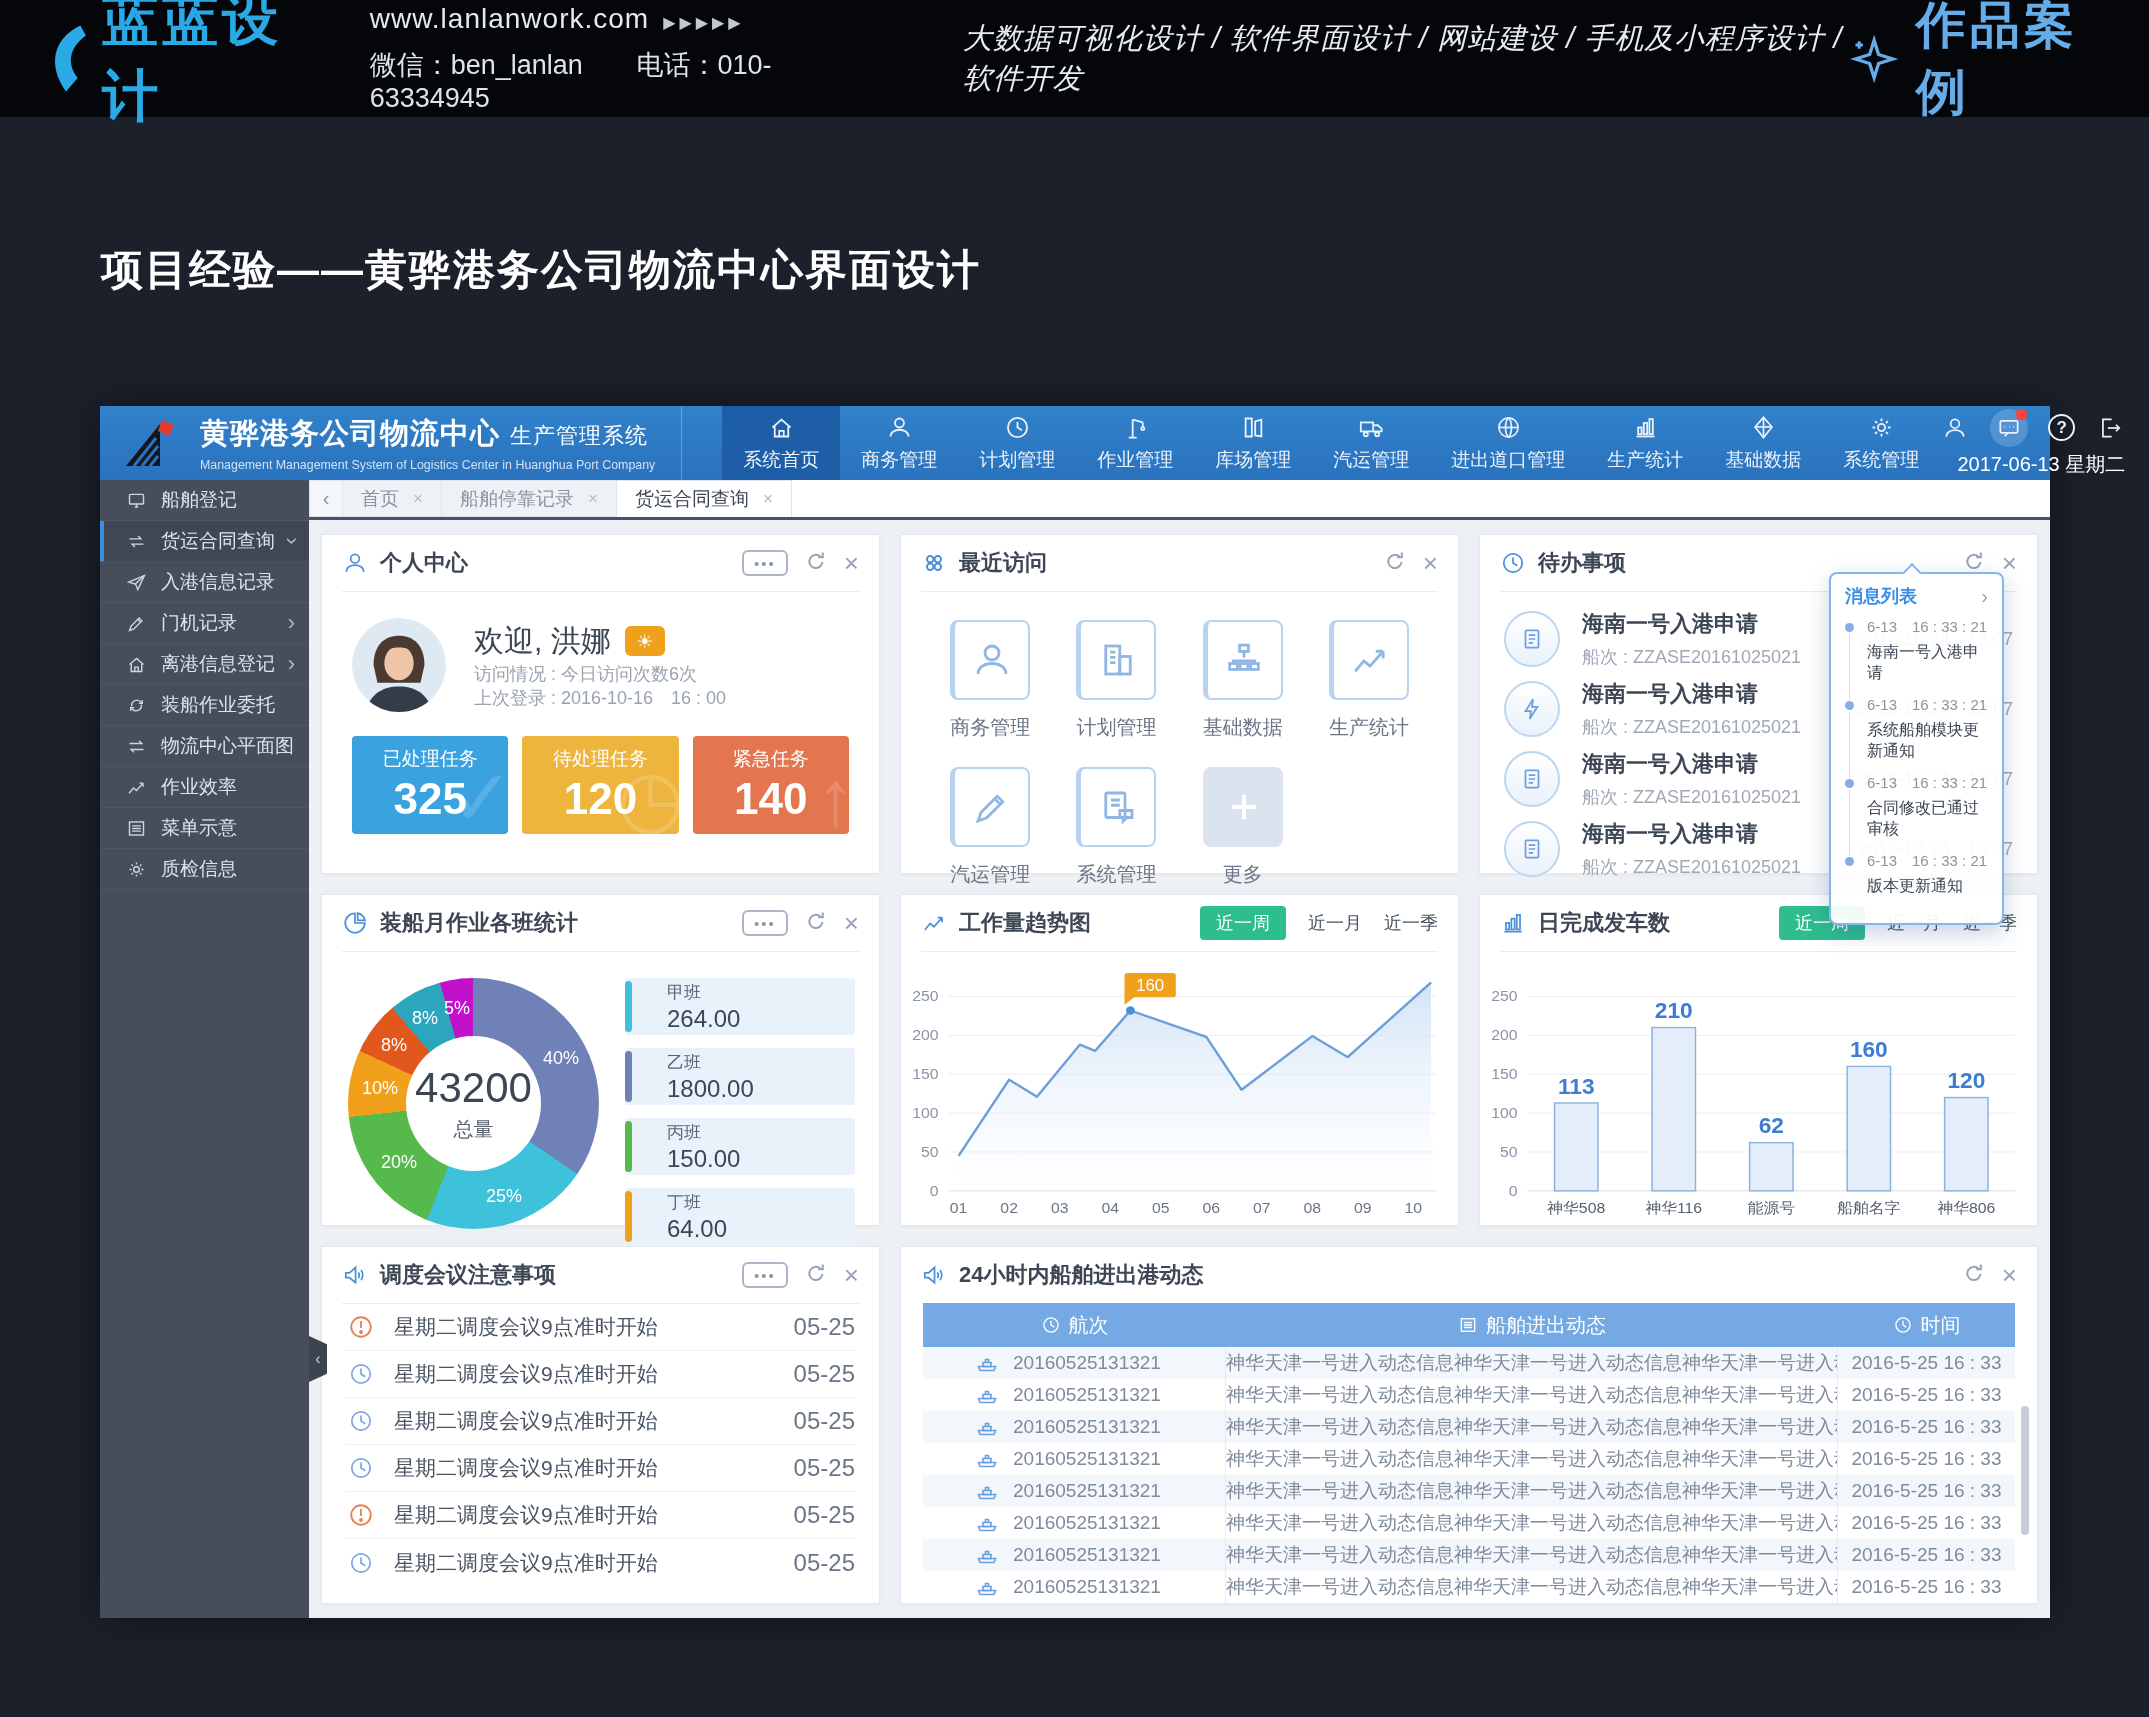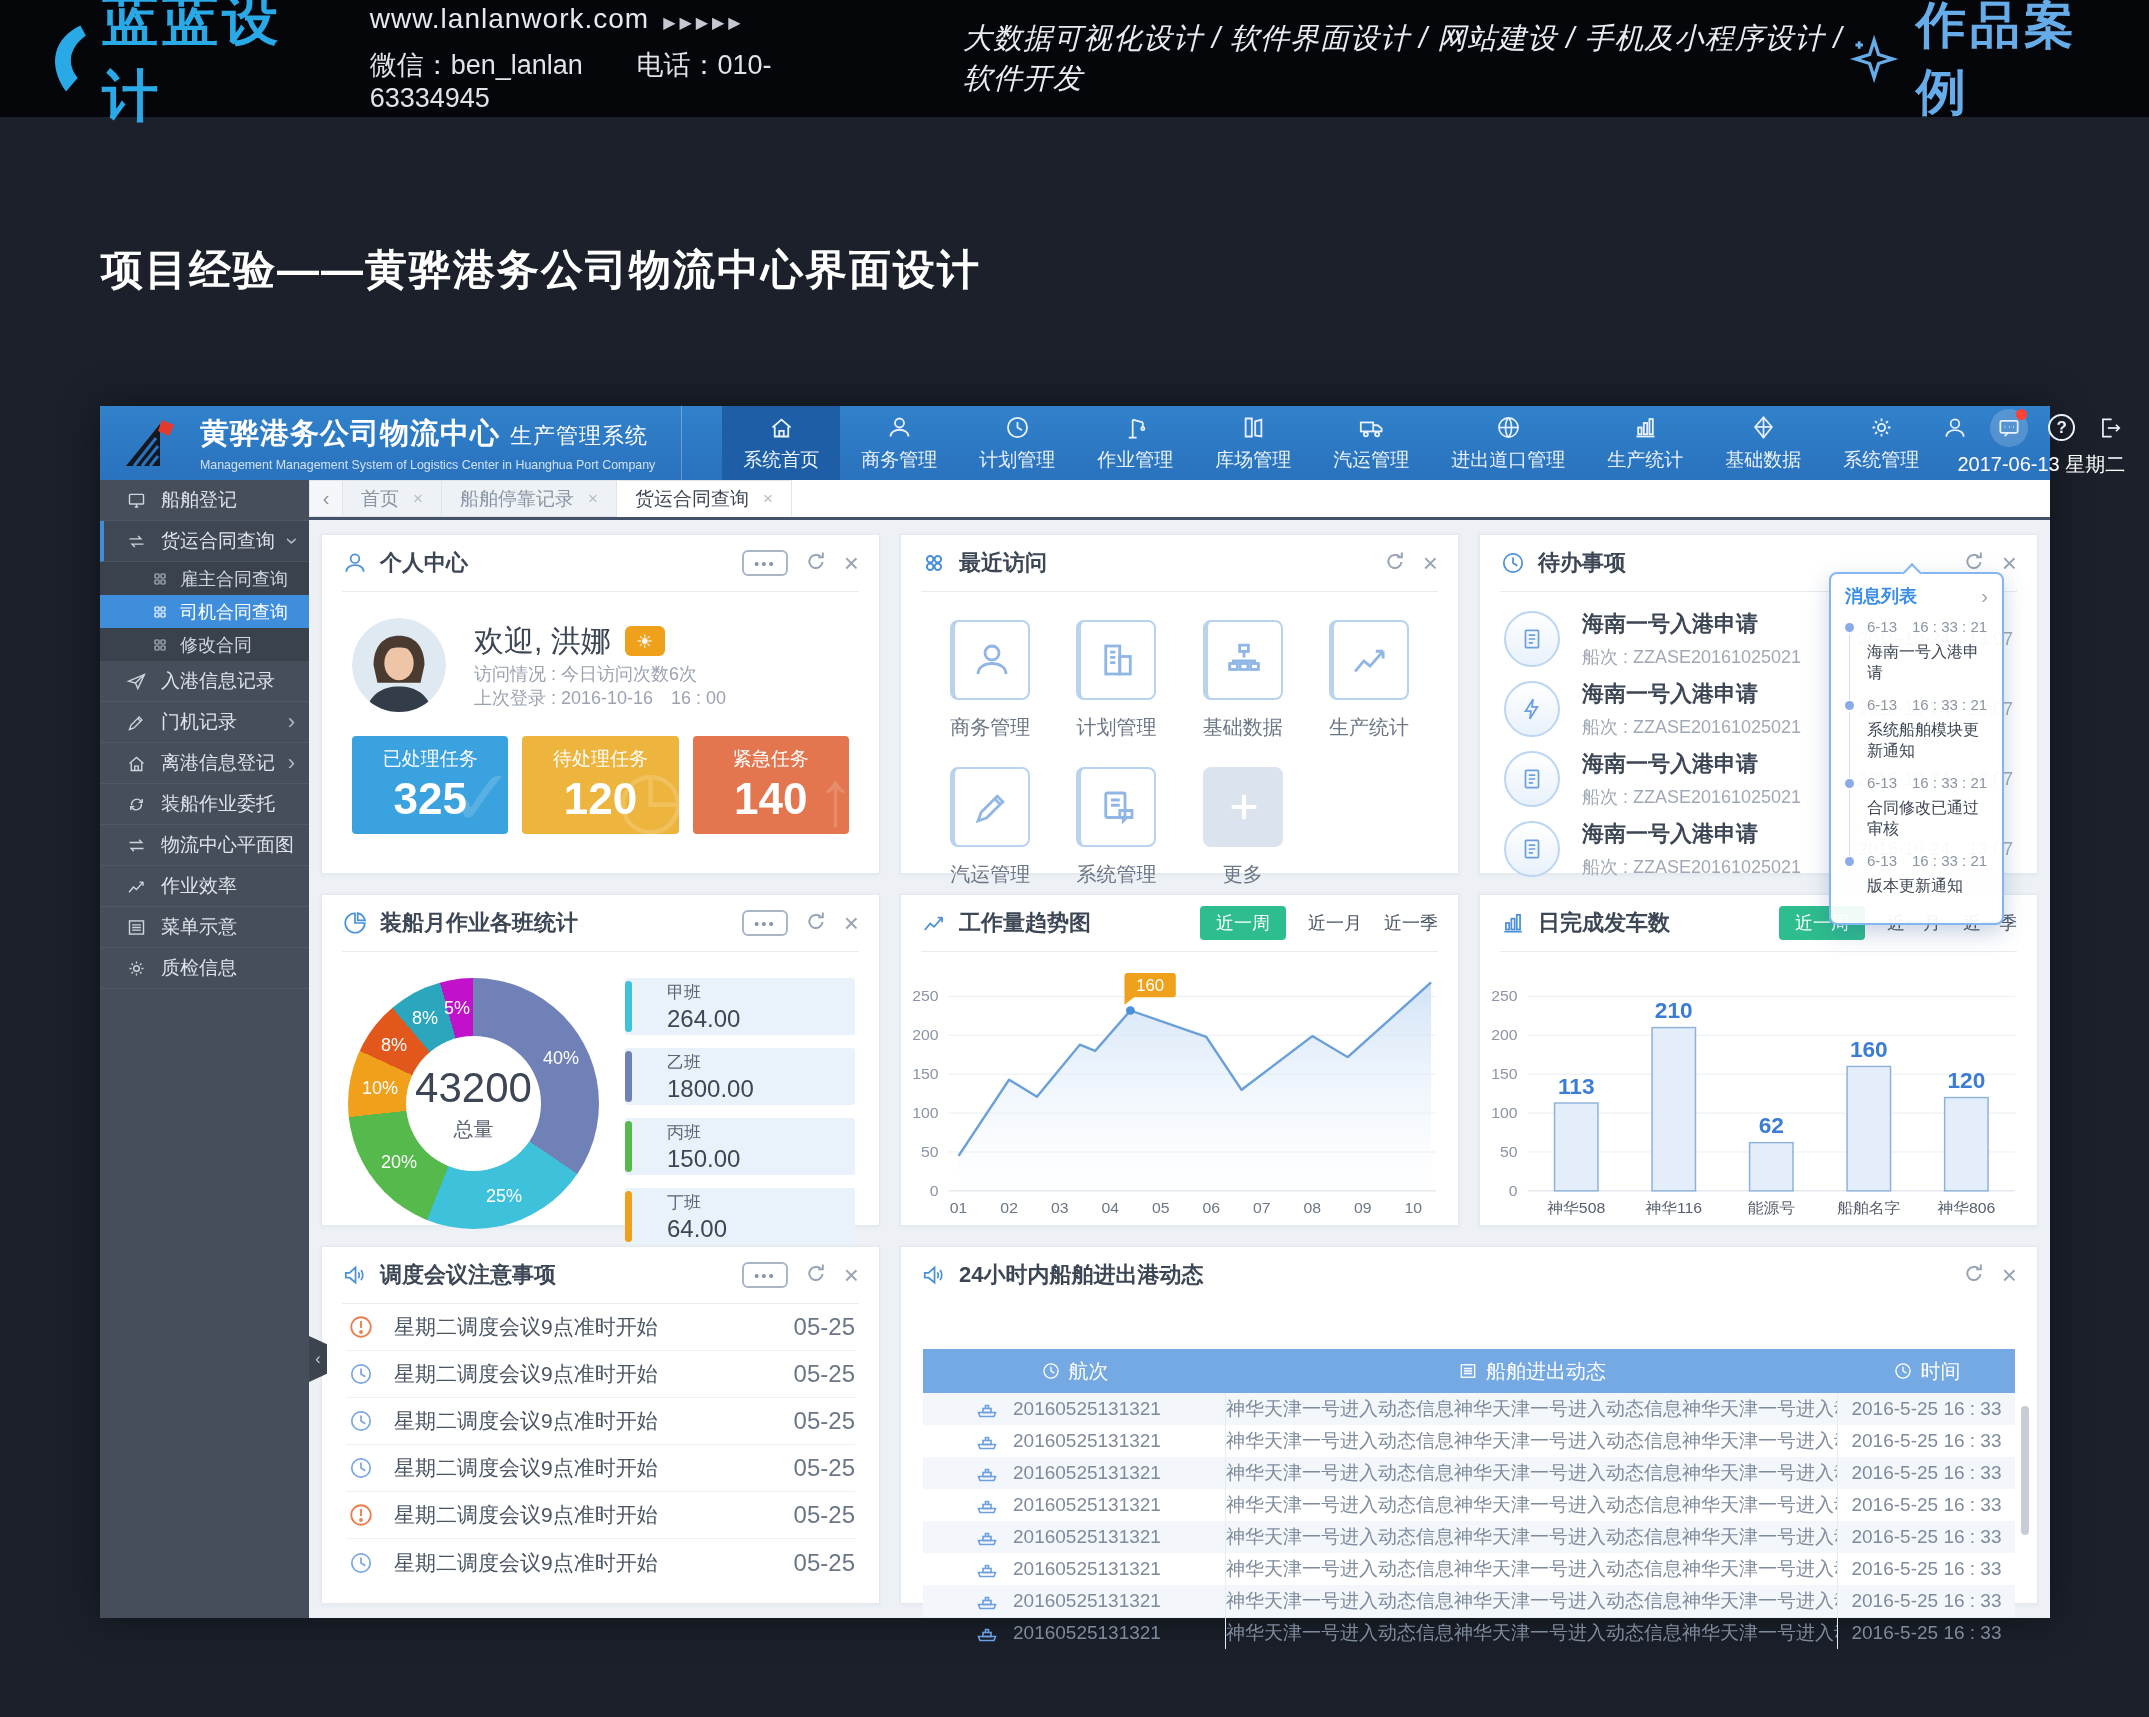--- a/index.html
+++ b/index.html
@@ -147,21 +147,21 @@
   .meet-row:last-child { border-bottom:none; }
   .mi { width:30px; height:30px; border-radius:50%; display:flex; align-items:center; justify-content:center; flex-shrink:0; }
   .mi svg { width:26px; height:26px; }
   .mi.warn svg { stroke:#e8804f; }
   .mi.norm svg { stroke:#7ba7e0; }
   .meet-text { margin-left:18px; font-size:21px; color:#4a5564; }
   .meet-date { margin-left:auto; font-size:24px; color:#6b7686; }
 
   
   .tbl { margin:0 22px; flex:1; position:relative; min-height:0; }
-  .tbl-head { height:44px; background:#74a9e3; display:flex; color:#fff; font-size:20px;margin-top:46px; }
+  .tbl-head { height:44px; background:#74a9e3; display:flex; color:#fff; font-size:20px; }
   .tbl-head .th { display:flex; align-items:center; justify-content:center; gap:8px; }
   .tbl-head svg { width:20px; height:20px; stroke:#fff; }
   .c1 { width:303px; flex-shrink:0; }
   .c2 { flex:1; min-width:0; }
   .c3 { width:177px; flex-shrink:0; }
   .tbl-row { height:32px; display:flex; align-items:center; font-size:19px; color:#7e8b9c; }
   .tbl-row:nth-child(even) { background:#f3f6fa; }
   .tbl-row .c1 { display:flex; align-items:center; padding-left:52px; border-right:1px solid #e7ecf2; height:100%; }
   .tbl-row .c1 svg { width:24px; height:24px; stroke:#6b9fe0; margin-right:14px; }
   .tbl-row .c2 { text-align:center; white-space:nowrap; overflow:hidden; border-right:1px solid #e7ecf2; line-height:32px; height:100%; }
@@ -487,40 +487,20 @@
           </svg>
           <span>船舶登记</span>
         </div>
       <div class="sb-item parent-active">
           <svg viewBox="0 0 24 24">
             <use href="#i-exchange"></use>
           </svg>
           <span>货运合同查询</span>
           <span class="chev down">›</span>
         </div>
-      <div class="sb-sub">
-        <div class="sb-subitem">
-            <svg viewBox="0 0 24 24">
-              <use href="#i-grid4"></use>
-            </svg>
-            <span>雇主合同查询</span>
-          </div>
-        <div class="sb-subitem active">
-            <svg viewBox="0 0 24 24">
-              <use href="#i-grid4"></use>
-            </svg>
-            <span>司机合同查询</span>
-          </div>
-        <div class="sb-subitem">
-            <svg viewBox="0 0 24 24">
-              <use href="#i-grid4"></use>
-            </svg>
-            <span>修改合同</span>
-          </div>
-      </div>
       <div class="sb-item">
           <svg viewBox="0 0 24 24">
             <use href="#i-plane"></use>
           </svg>
           <span>入港信息记录</span>
         </div>
       <div class="sb-item">
           <svg viewBox="0 0 24 24">
             <use href="#i-pen"></use>
           </svg>

